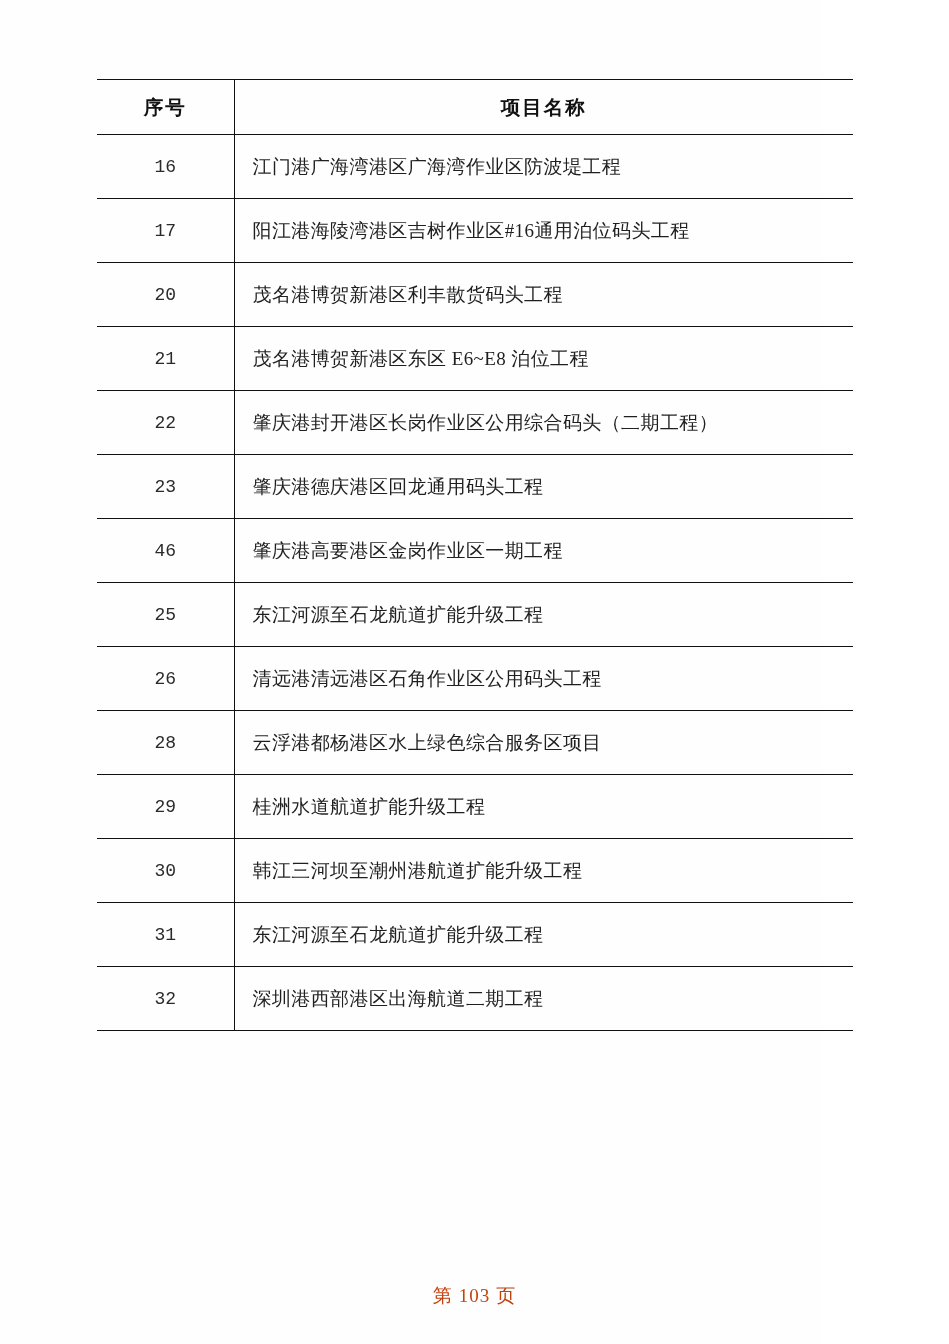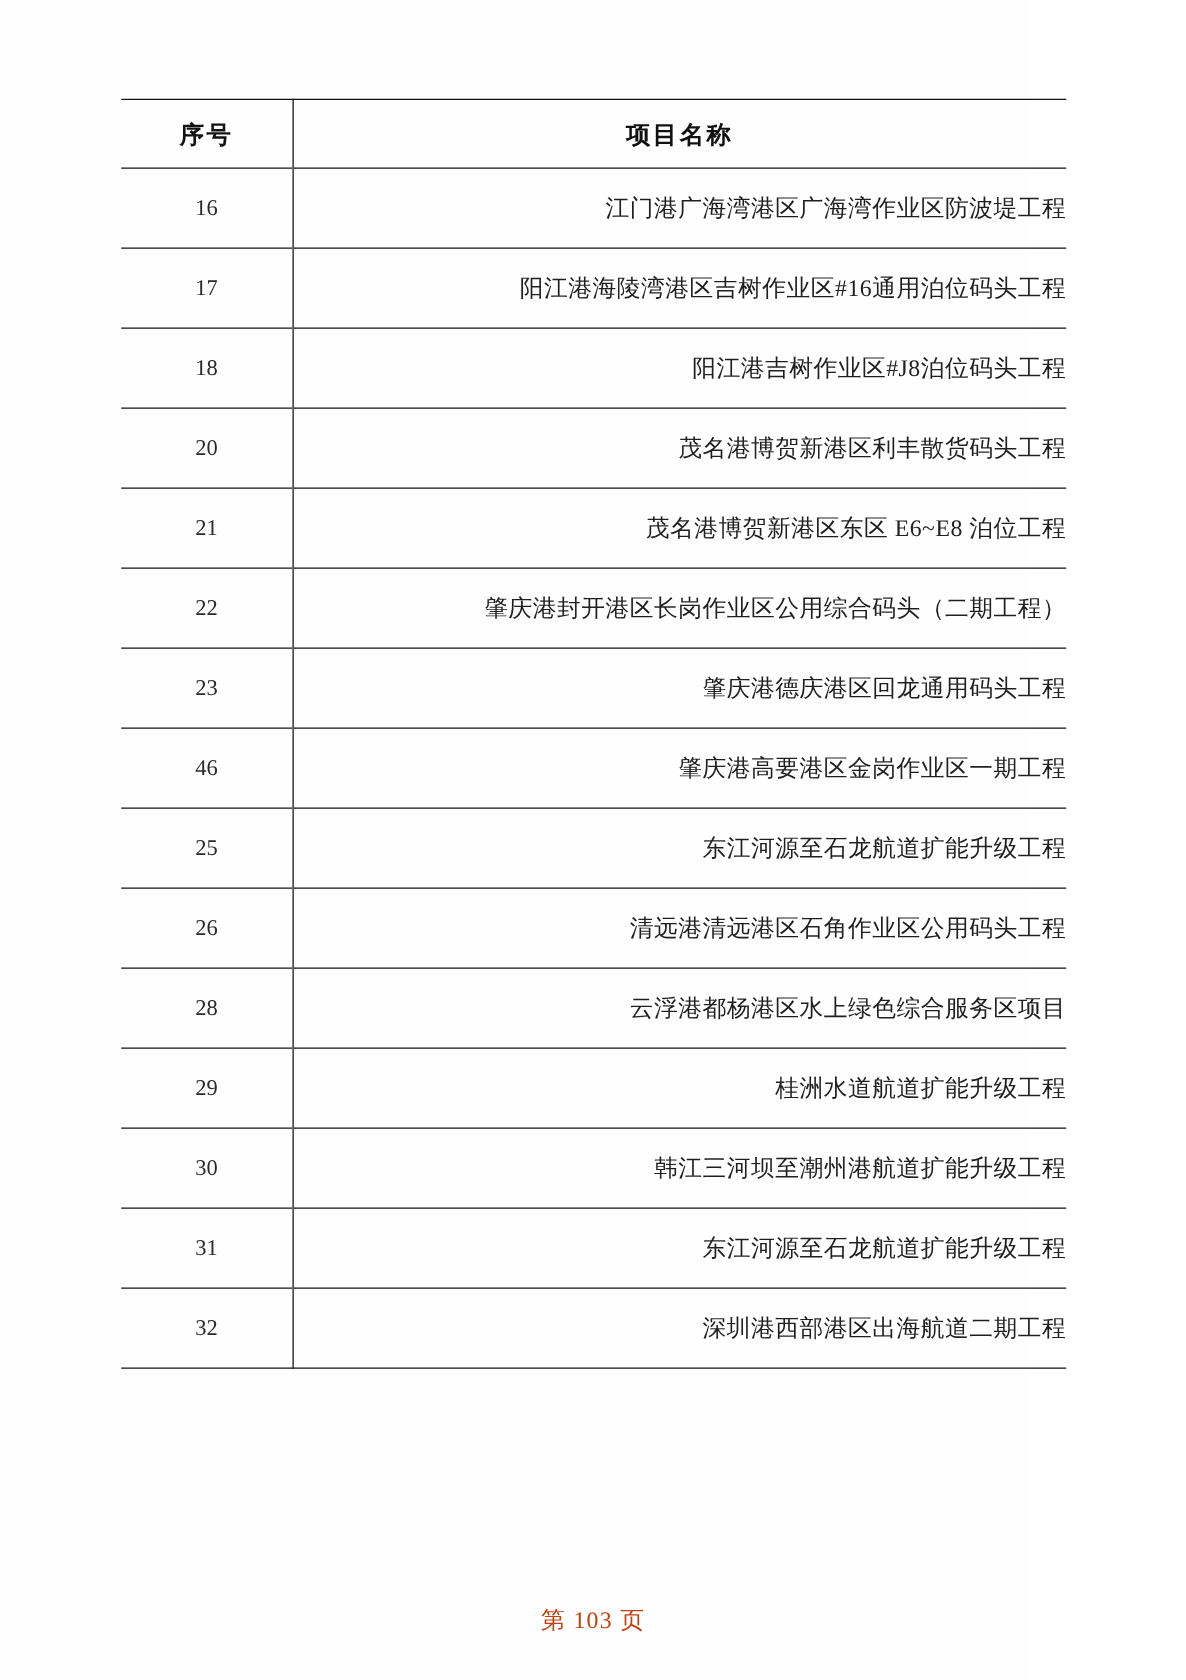--- a/index.html
+++ b/index.html
@@ -63,27 +63,27 @@
   }
   .project-table tr.header-row th.cell-name {
     text-align: center;
   }
 
   .project-table tbody tr td {
     height: 63px;
   }
 
   .project-table td.cell-no {
-    font-family: Liberation Serif, serif;
+    font-family: Liberation Mono, monospace;
     font-size: 18px;
     color: #2a2a2a;
   }
 
   .project-table td.cell-name {
-    text-align: right;
+    text-align: left;
     padding-left: 18px;
     font-size: 19px;
     letter-spacing: 0.4px;
     color: #1f1f1f;
     white-space: nowrap;
   }
 
   
   .project-table tbody tr:last-child td {
     border-bottom: 1.6px solid #111111;
@@ -122,24 +122,20 @@
       </tr>
     </thead>
     <tbody>
         <tr>
           <td class="cell-no">16</td>
           <td class="cell-name">江门港广海湾港区广海湾作业区防波堤工程</td>
         </tr>
         <tr>
           <td class="cell-no">17</td>
           <td class="cell-name">阳江港海陵湾港区吉树作业区#16通用泊位码头工程</td>
-        </tr>
-        <tr>
-          <td class="cell-no">18</td>
-          <td class="cell-name">阳江港吉树作业区#J8泊位码头工程</td>
         </tr>
         <tr>
           <td class="cell-no">20</td>
           <td class="cell-name">茂名港博贺新港区利丰散货码头工程</td>
         </tr>
         <tr>
           <td class="cell-no">21</td>
           <td class="cell-name">茂名港博贺新港区东区 E6~E8 泊位工程</td>
         </tr>
         <tr>

